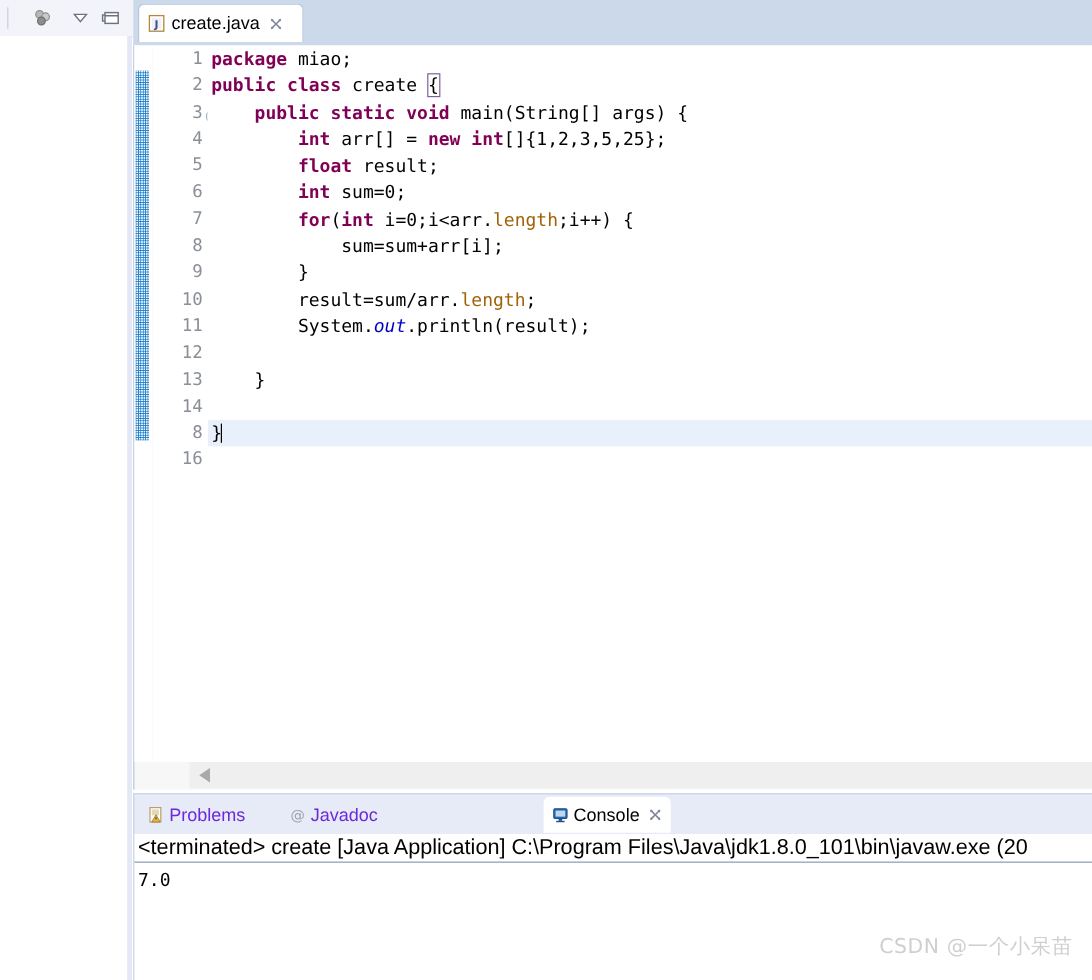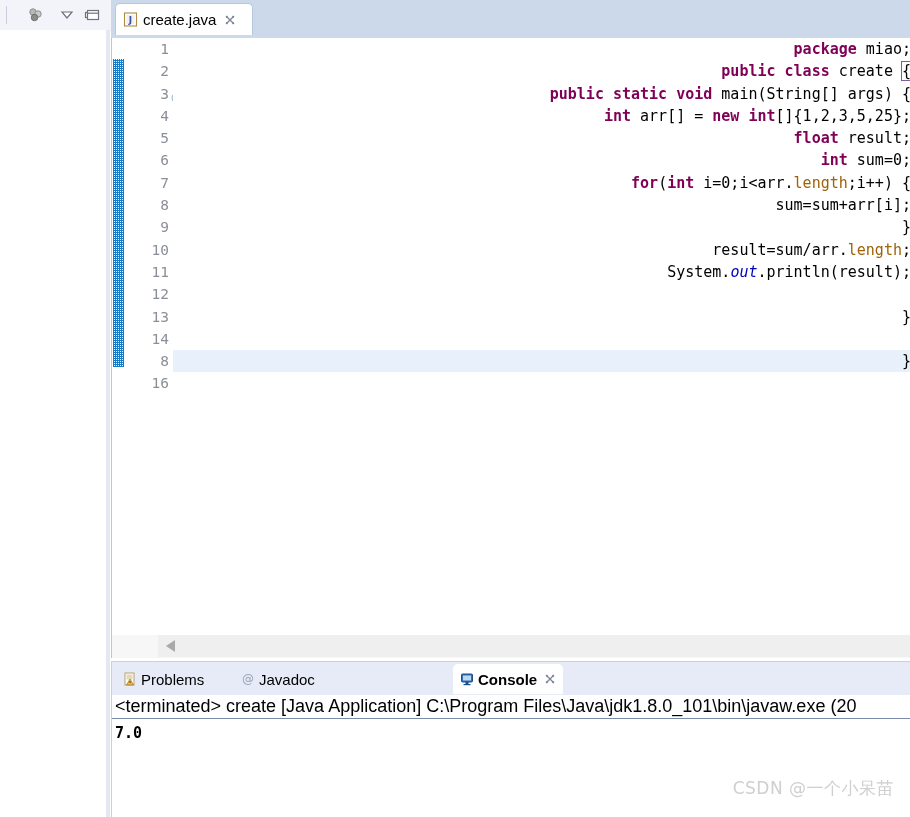--- a/index.html
+++ b/index.html
@@ -156,21 +156,20 @@
     right: -11px;
     top: 5px;
     width: 12px; height: 12px;
   }
   #codetext {
     position: absolute;
     left: 61px; top: 0;
     right: 0; height: 597px;
     background: #ffffff;
     overflow: hidden;
-    text-align: right;
   }
   #codetext .cl {
     height: 22.3px;
     line-height: 22.3px;
     font-family: "DejaVu Sans Mono", monospace;
     font-size: 15px;
     white-space: pre;
     color: #000000;
     padding-left: 3px;
     position: relative;
@@ -248,27 +247,26 @@
     box-sizing: border-box;
     white-space: nowrap;
   }
   .bt-tab .bt-icon {
     width: 14px; height: 14px;
     margin-right: 4px;
     flex: 0 0 auto;
   }
   .bt-tab .bt-label {
     font-size: 15px;
-    color: #000000;
+    color: #6d28d9;
   }
   .bt-tab.active {
     background: #ffffff;
     border-top-left-radius: 5px;
     border-top-right-radius: 5px;
-    font-weight: bold;
   }
   .bt-tab.active .bt-label {
     color: #000000;
   }
   .bt-tab .bt-close {
     width: 12px; height: 12px;
     margin-left: 7px;
     flex: 0 0 auto;
   }
   #console-header {
@@ -295,21 +293,20 @@
     background: #7a8aa8;
   }
   #console-out {
     position: absolute;
     left: 0; top: 58px;
     width: 799px; height: 98px;
     background: #ffffff;
     border-left: 1px solid #c6d1e6;
     box-sizing: border-box;
     padding: 3px 0 0 3px;
-    font-weight: bold;
   }
   #console-out .oline {
     font-family: "DejaVu Sans Mono", monospace;
     font-size: 15px;
     color: #000000;
     line-height: 22px;
     white-space: pre;
   }
 
   

